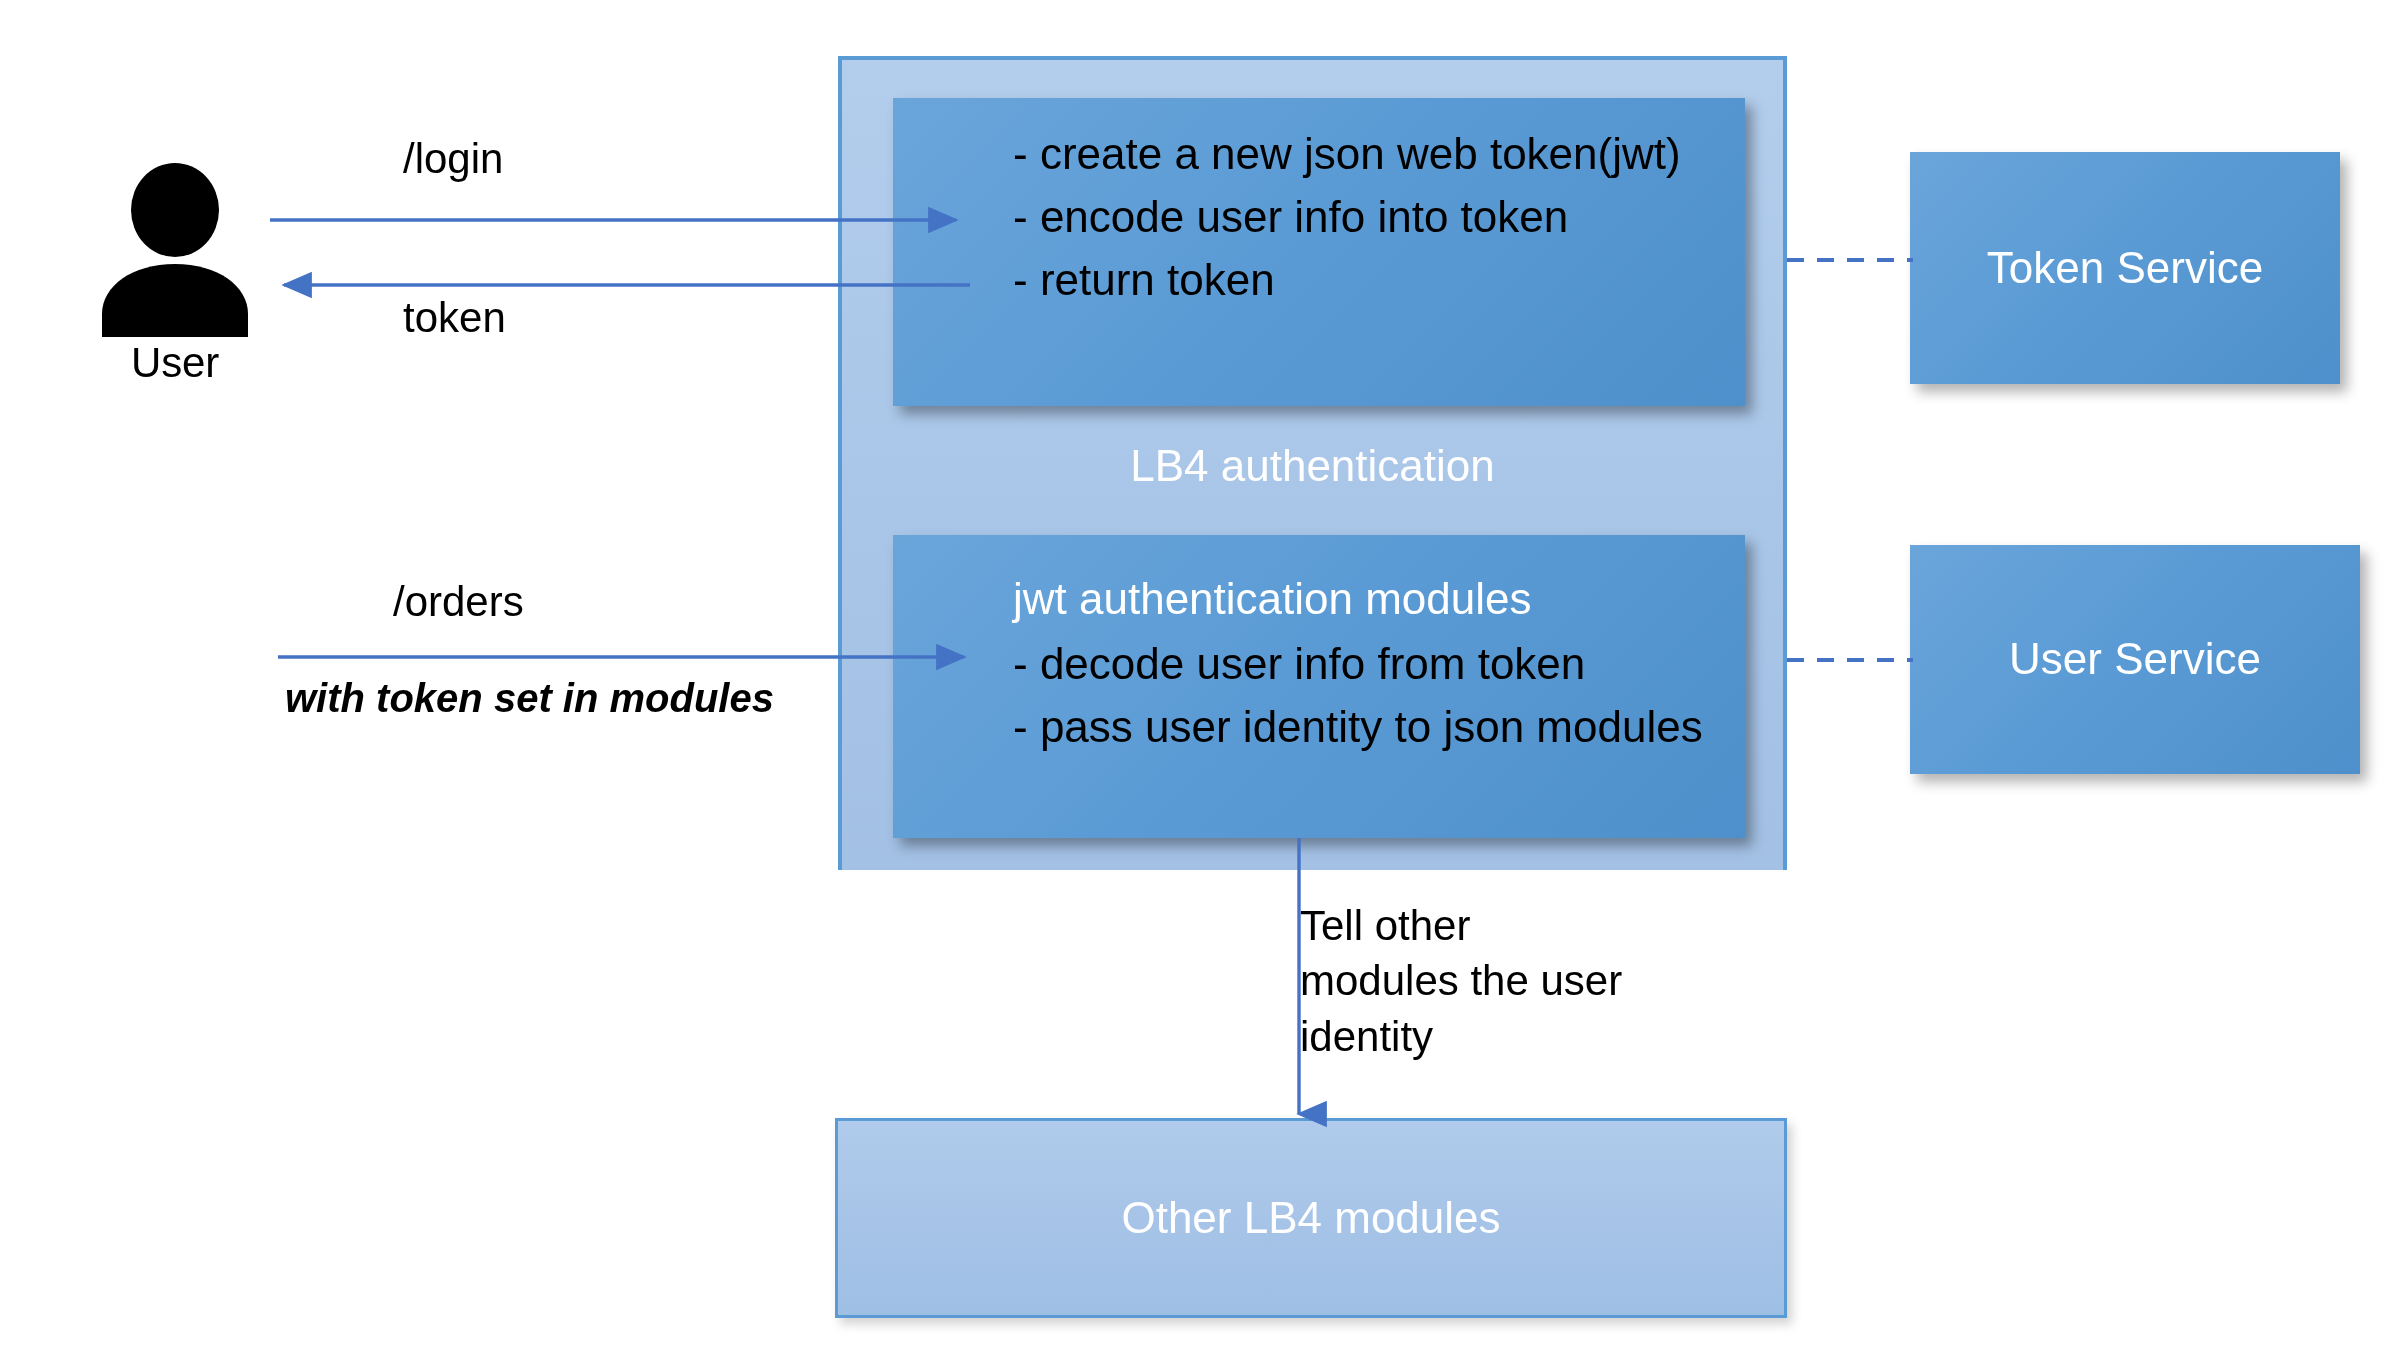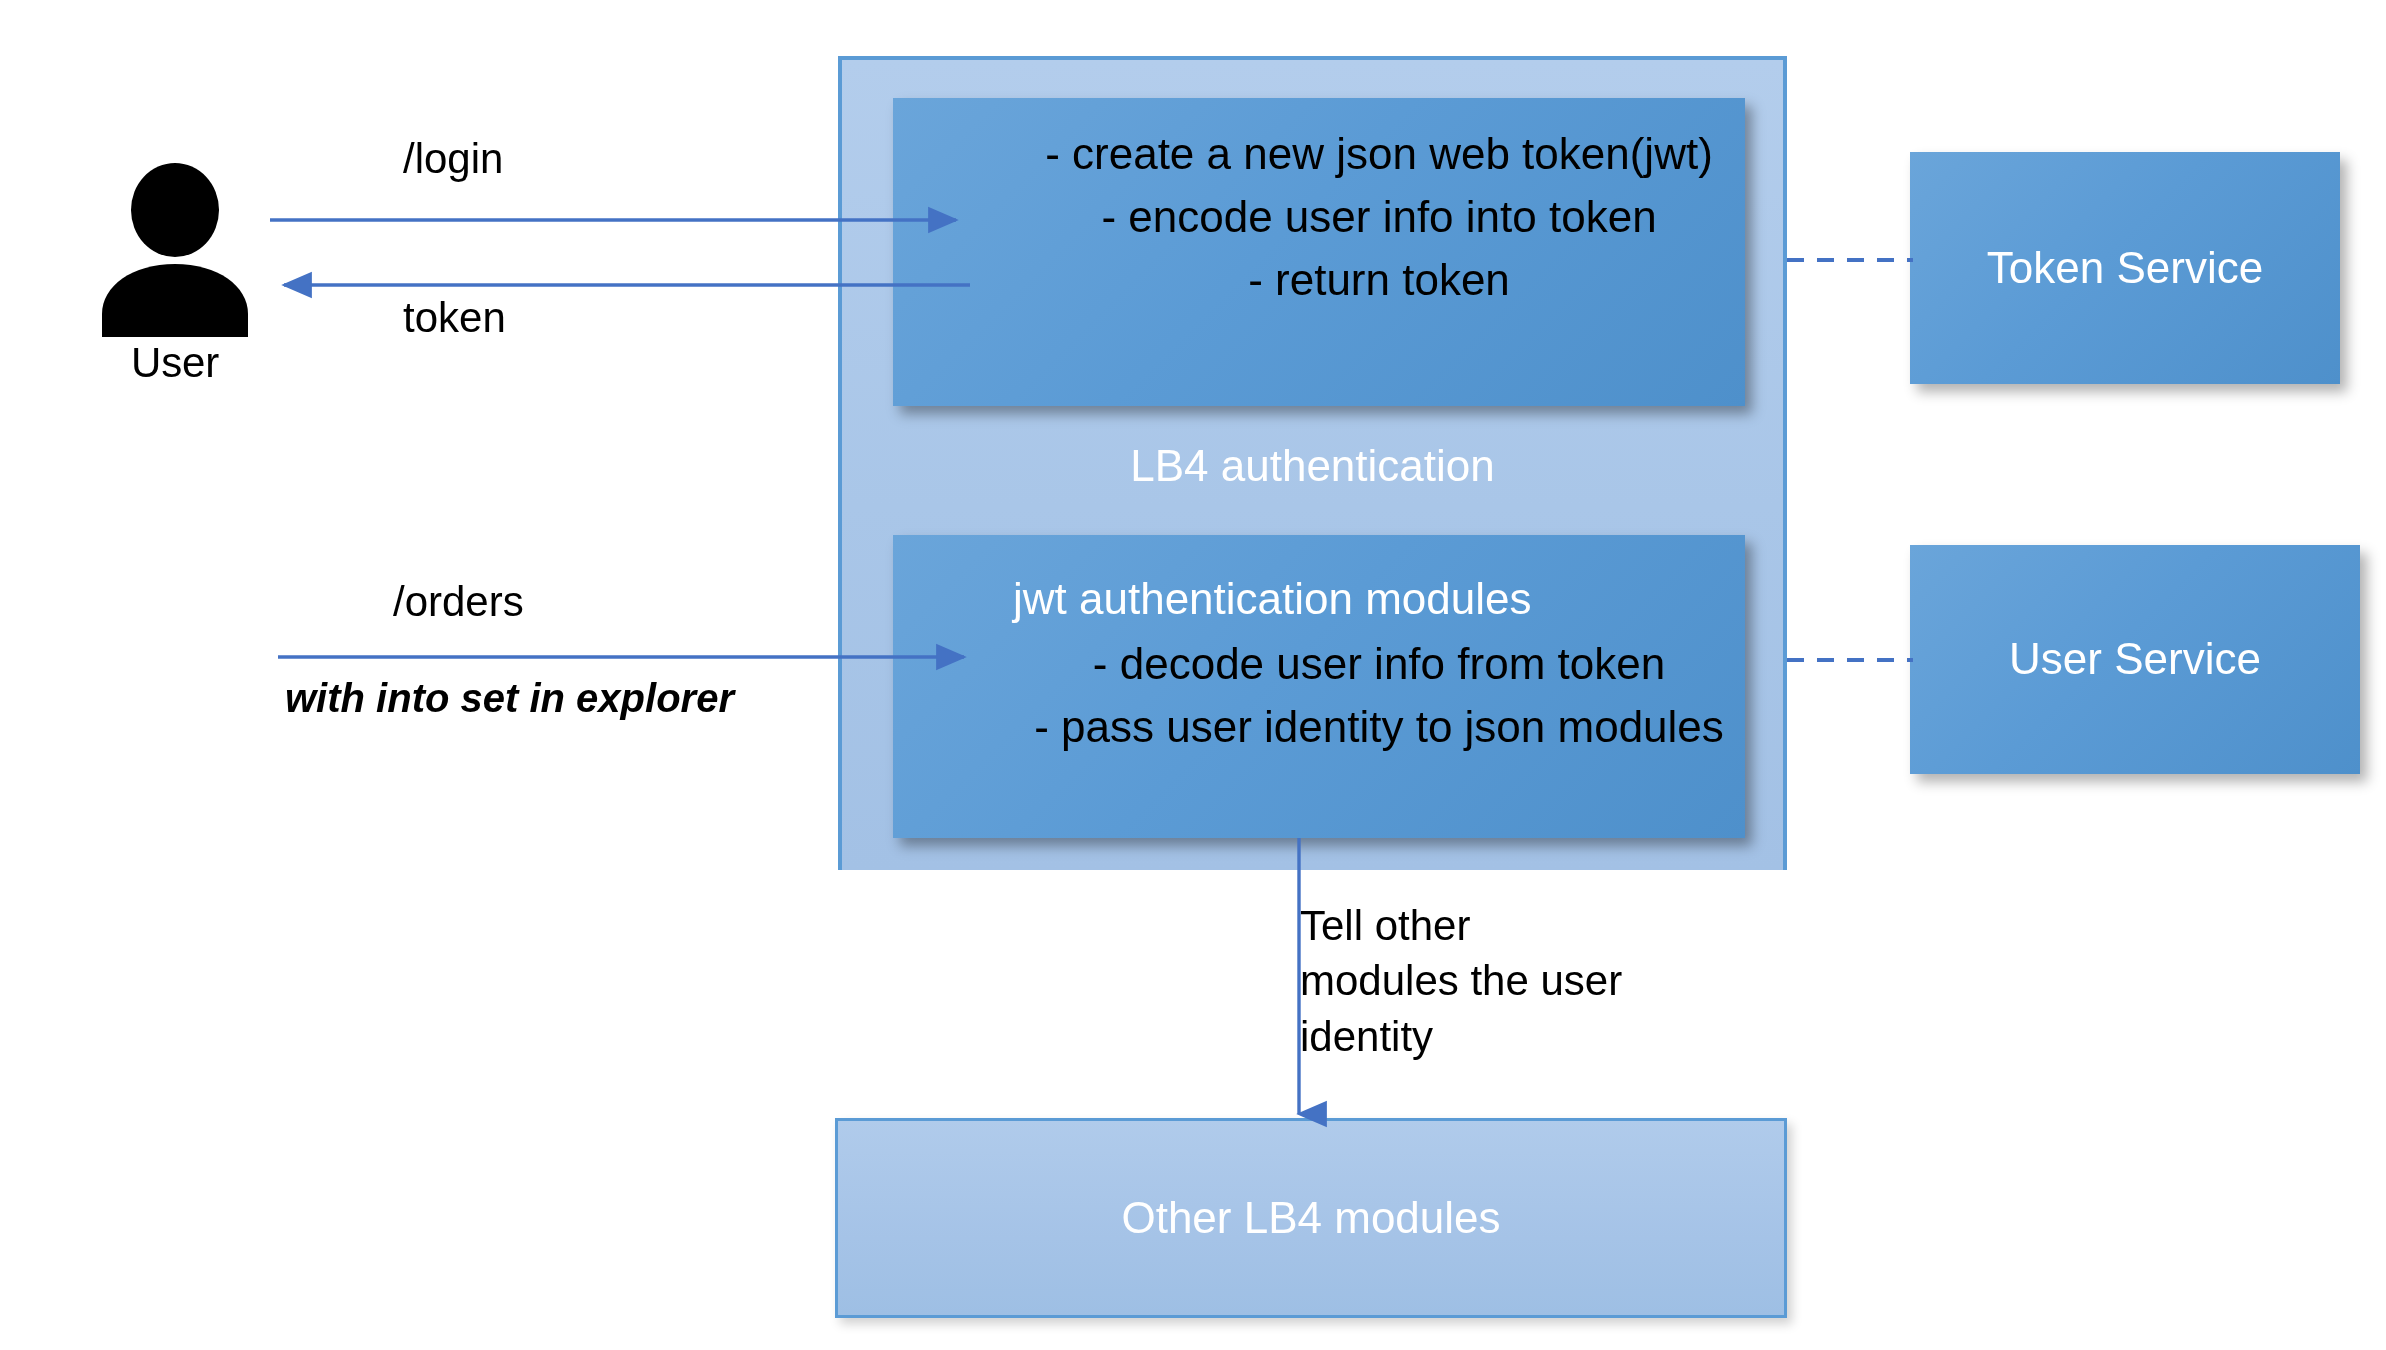--- a/index.html
+++ b/index.html
@@ -112,21 +112,20 @@
     font-size: 44px;
     color: #ffffff;
     line-height: 1.2;
     white-space: nowrap;
   }
   .module-line {
     font-size: 44px;
     color: #000000;
     line-height: 1.2;
     white-space: nowrap;
-    text-align: center;
   }
 
   #box-user-controller {
     left: 893px;
     top: 98px;
     width: 852px;
     height: 308px;
     padding: 30px 0 0 120px;
   }
   #box-user-controller .module-title { margin-bottom: 12px; }
@@ -267,17 +266,17 @@
     </defs>
     <line x1="14" y1="0" x2="14" y2="276" stroke="#4472c4" stroke-width="3.4" marker-end="url(#arrowhead-down-1)"></line>
   </svg>
 
   <div class="edge-label" id="label-login">/login</div>
 
   <div class="edge-label" id="label-token">token</div>
 
   <div class="edge-label" id="label-orders">/orders</div>
 
-  <div class="edge-label italic" id="label-explorer">with into set in explorer</div>
+  <div class="edge-label italic" id="label-explorer">with token set in modules</div>
 
   <div id="label-tell-modules">Tell other modules the user identity</div>
 
 </div>
 
 </body></html>

